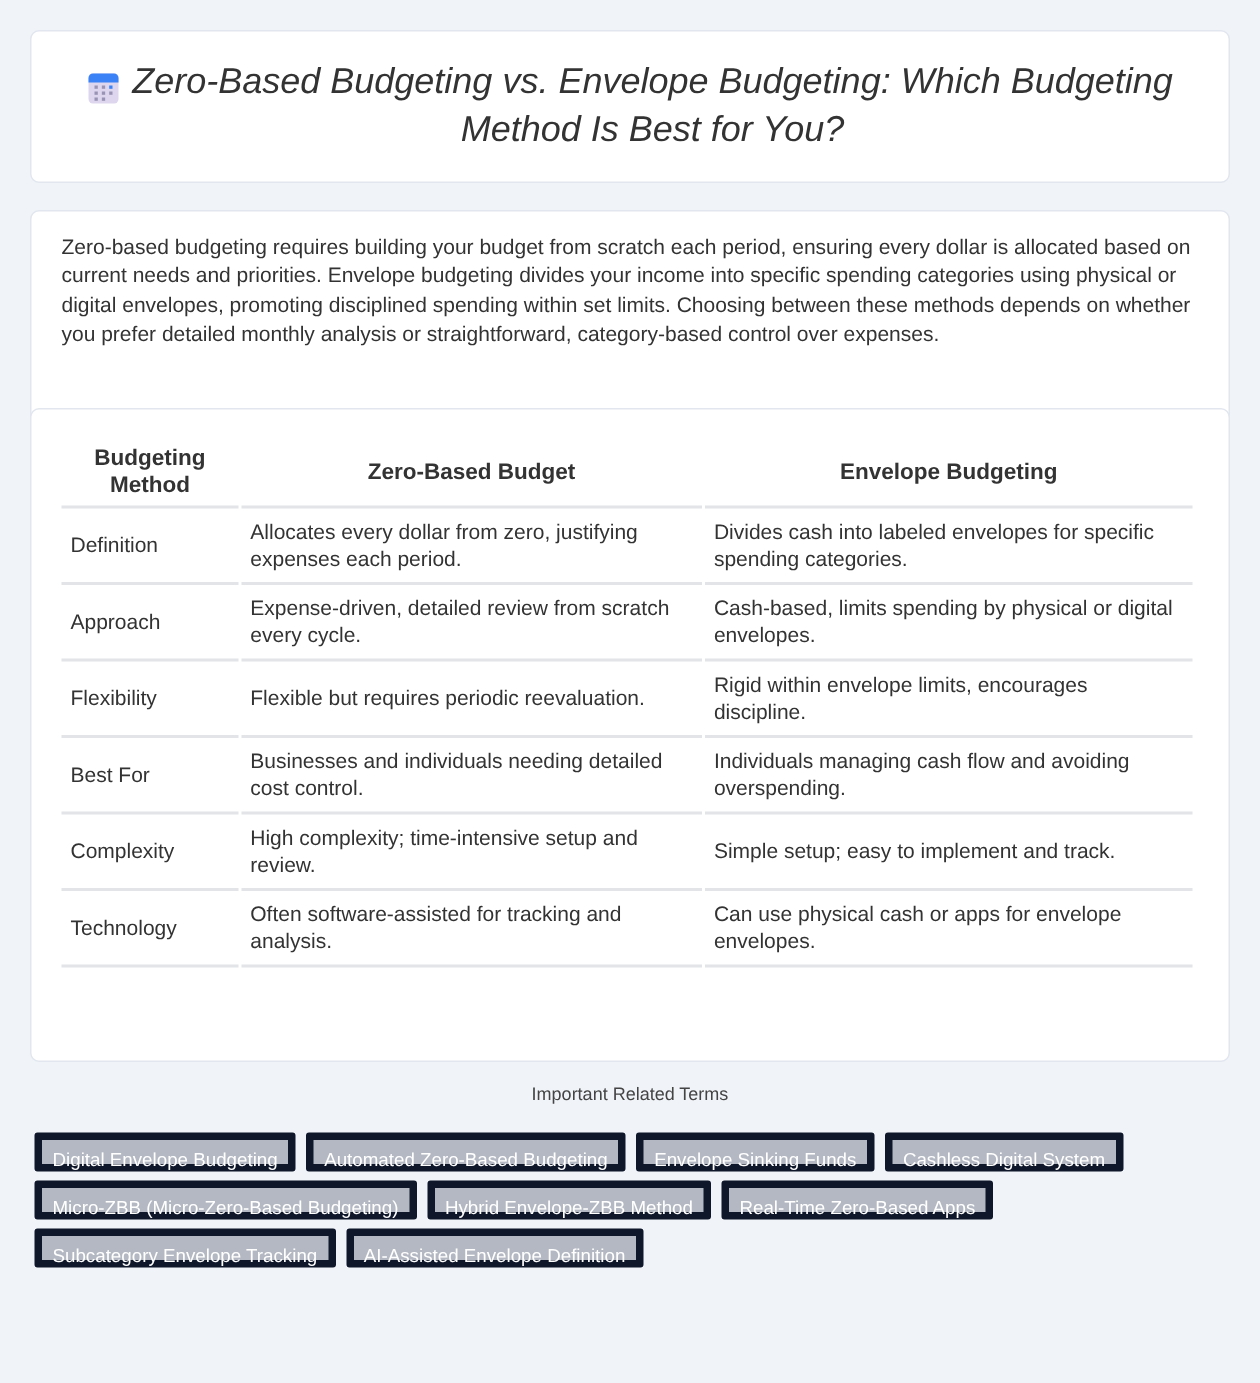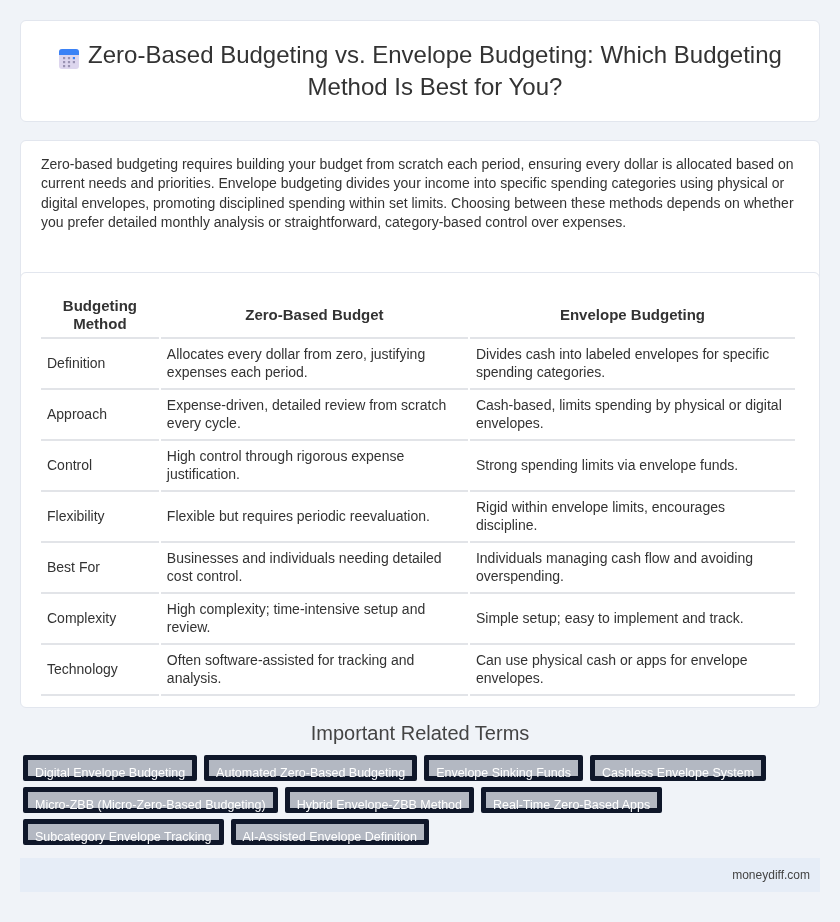--- a/index.html
+++ b/index.html
@@ -1,29 +1,29 @@
 <!DOCTYPE html>
 <html><head>
 <meta charset="utf-8">
 <style>
   * { box-sizing: border-box; margin: 0; padding: 0; }
   html, body { width: 840px; height: 922px; background: #f0f3f8; font-family: "Liberation Sans", sans-serif; color: #333; overflow: hidden; }
   .wrap { position: relative; width: 840px; height: 922px; }
   .card { position: absolute; left: 20px; width: 800px; background: #fff; border: 1px solid #e2e6ee; border-radius: 6px; }
-  .title-card { top: 20px; height: 102px; display: flex; align-items: center; justify-content: center; }
+  .title-card { top: 20px; height: 102px; display: flex; align-items: center; justify-content: center; font-style: italic; }
   .cal-icon { position: absolute; left: 36px; top: 26px; width: 24px; height: 24px; }
   h1 { font-size: 24px; font-weight: normal; color: #333; text-align: center; line-height: 32px; width: 720px; margin-left: 30px; }
   .intro-card { top: 140px; height: 145px; padding: 14px 20px 0 20px; }
   .intro-card p { font-size: 14px; line-height: 19.3px; color: #333; }
   .table-card { top: 272px; height: 436px; padding: 20px 20px 0 20px; }
   table { border-collapse: separate; border-spacing: 2px 0; width: 758px; margin-left: -2px; }
   th { font-size: 15px; font-weight: bold; color: #333; text-align: center; padding: 4px 6px; height: 45px; border-bottom: 2px solid #e2e4e8; line-height: 18px; }
   td { font-size: 14px; color: #333; padding: 7px 6px; height: 49px; border-bottom: 2px solid #e2e4e8; line-height: 17.5px; vertical-align: middle; }
   col.c0 { width: 118px; } col.c1 { width: 308px; } col.c2 { width: 326px; }
-  .related-title { position: absolute; top: 722px; left: 0; width: 840px; text-align: center; font-size: 20px; color: #444; }
+  .related-title { position: absolute; top: 722px; left: 0; width: 840px; text-align: center; font-size: 12px; color: #444; }
   .tags { position: absolute; top: 755px; left: 23px; width: 800px; display: flex; flex-wrap: wrap; gap: 6px 7px; }
   .tag { background: #b3b8c2; color: #fff; font-size: 12.5px; padding: 0 7px; height: 26px; line-height: 26px; border: 5px solid #0f172a; border-radius: 2px; white-space: nowrap; }
   .footer { position: absolute; top: 858px; left: 20px; width: 800px; height: 34px; background: #e6edf7; text-align: right; padding-right: 10px; line-height: 34px; font-size: 12px; color: #444; }
 </style>
 </head>
 <body>
 
 <div class="wrap">
 
   <div class="card title-card">
@@ -67,25 +67,20 @@
           <td>Definition</td>
           <td>Allocates every dollar from zero, justifying expenses each period.</td>
           <td>Divides cash into labeled envelopes for specific spending categories.</td>
         </tr>
         <tr>
           <td>Approach</td>
           <td>Expense-driven, detailed review from scratch every cycle.</td>
           <td>Cash-based, limits spending by physical or digital envelopes.</td>
         </tr>
         <tr>
-          <td>Control</td>
-          <td>High control through rigorous expense justification.</td>
-          <td>Strong spending limits via envelope funds.</td>
-        </tr>
-        <tr>
           <td>Flexibility</td>
           <td>Flexible but requires periodic reevaluation.</td>
           <td>Rigid within envelope limits, encourages discipline.</td>
         </tr>
         <tr>
           <td>Best For</td>
           <td>Businesses and individuals needing detailed cost control.</td>
           <td>Individuals managing cash flow and avoiding overspending.</td>
         </tr>
         <tr>
@@ -101,25 +96,22 @@
       </tbody>
     </table>
   </div>
 
   <div class="related-title">Important Related Terms</div>
 
   <div class="tags">
     <span class="tag">Digital Envelope Budgeting</span>
     <span class="tag">Automated Zero-Based Budgeting</span>
     <span class="tag">Envelope Sinking Funds</span>
-    <span class="tag">Cashless Envelope System</span>
+    <span class="tag">Cashless Digital System</span>
     <span class="tag">Micro-ZBB (Micro-Zero-Based Budgeting)</span>
     <span class="tag">Hybrid Envelope-ZBB Method</span>
     <span class="tag">Real-Time Zero-Based Apps</span>
     <span class="tag">Subcategory Envelope Tracking</span>
     <span class="tag">AI-Assisted Envelope Definition</span>
   </div>
 
-  <div class="footer">
-    <span>moneydiff.com</span>
-  </div>
 
 </div>
 
 </body></html>

